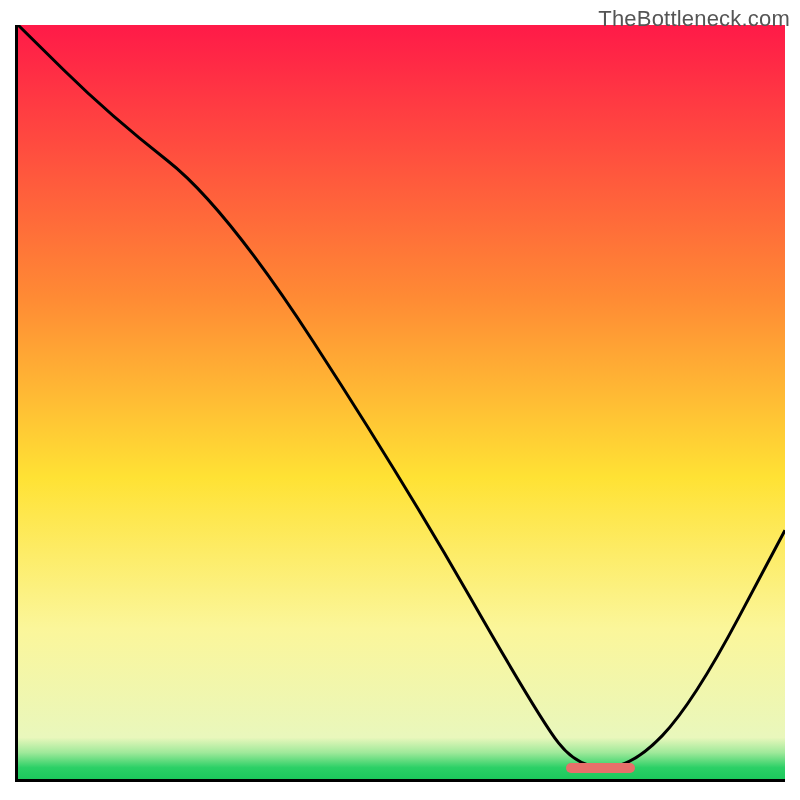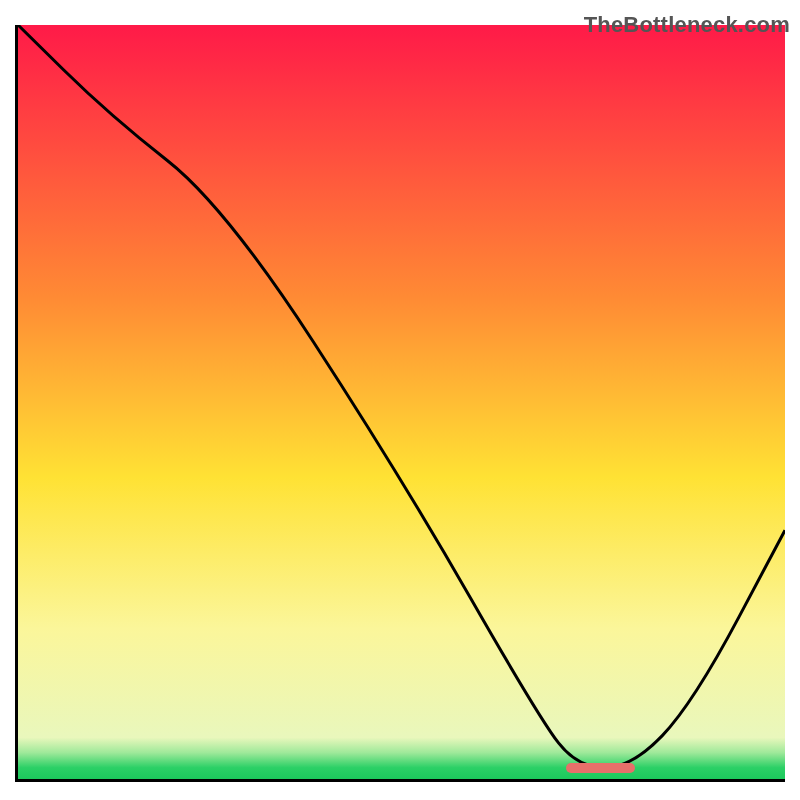--- a/index.html
+++ b/index.html
@@ -11,24 +11,24 @@
     background: #fff;
     font-family: Arial, Helvetica, sans-serif;
   }
   .stage {
     position: relative;
     width: 800px;
     height: 800px;
   }
   .watermark {
     position: absolute;
-    top: 12px;
+    top: 6px;
     right: 10px;
     font-size: 22px;
-    font-weight: 700;
+    font-weight: 400;
     color: #555;
     letter-spacing: 0.2px;
     z-index: 10;
   }
   .plot {
     position: absolute;
     left: 15px;
     top: 25px;
     width: 770px;
     height: 757px;

